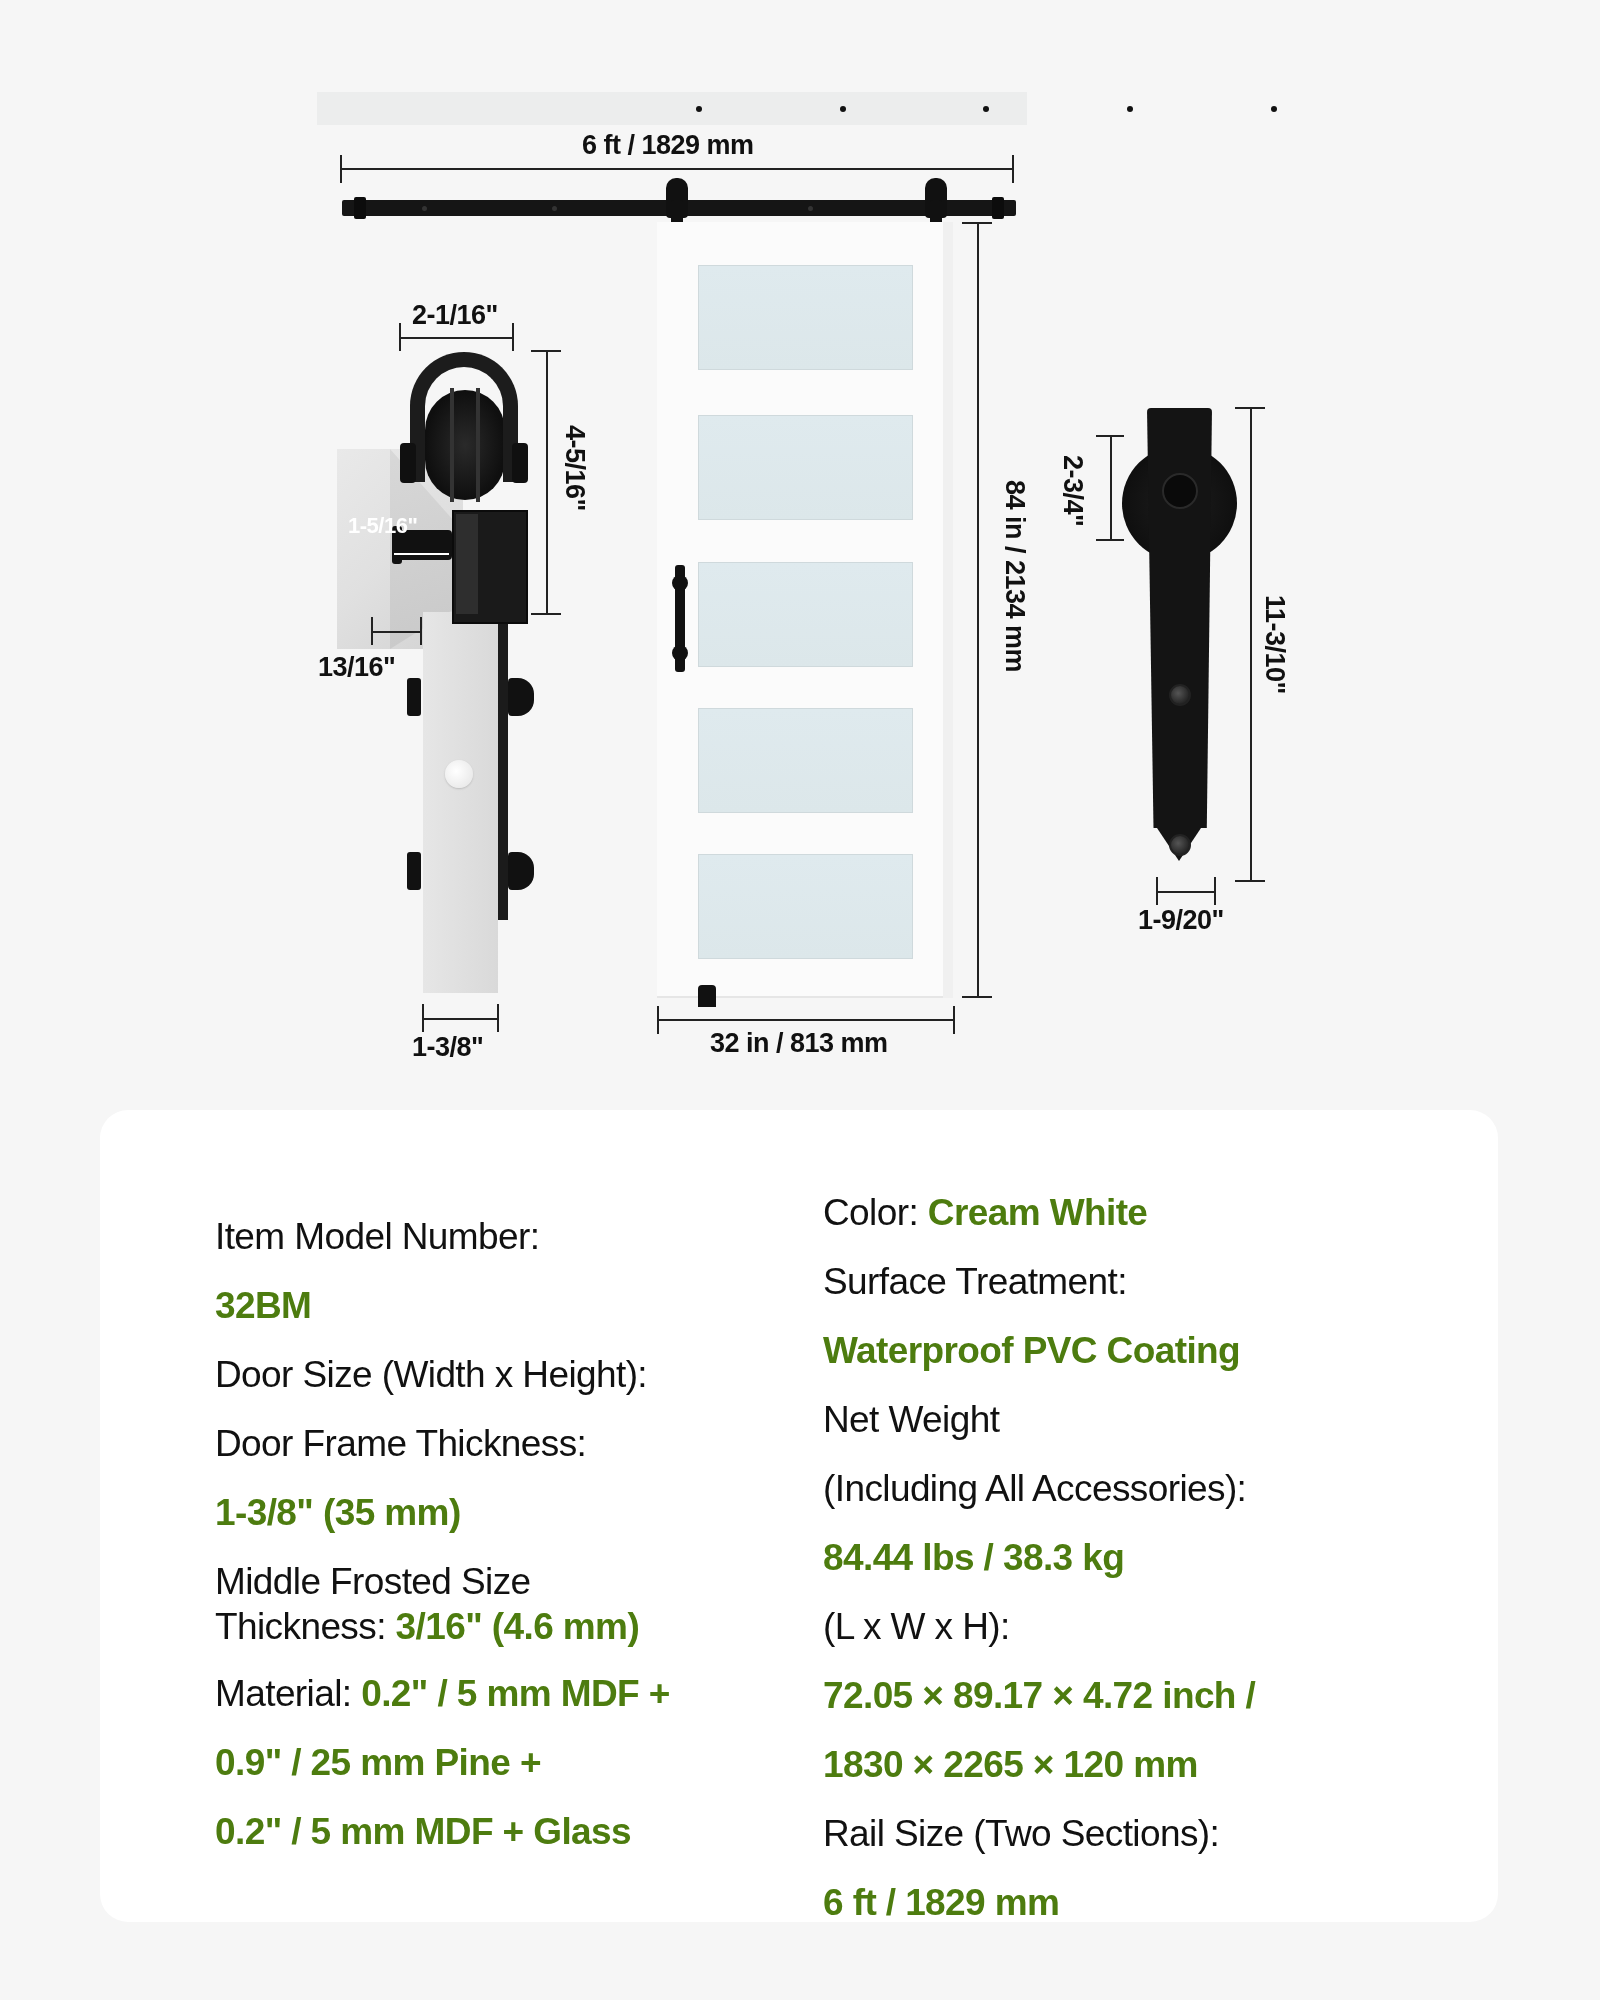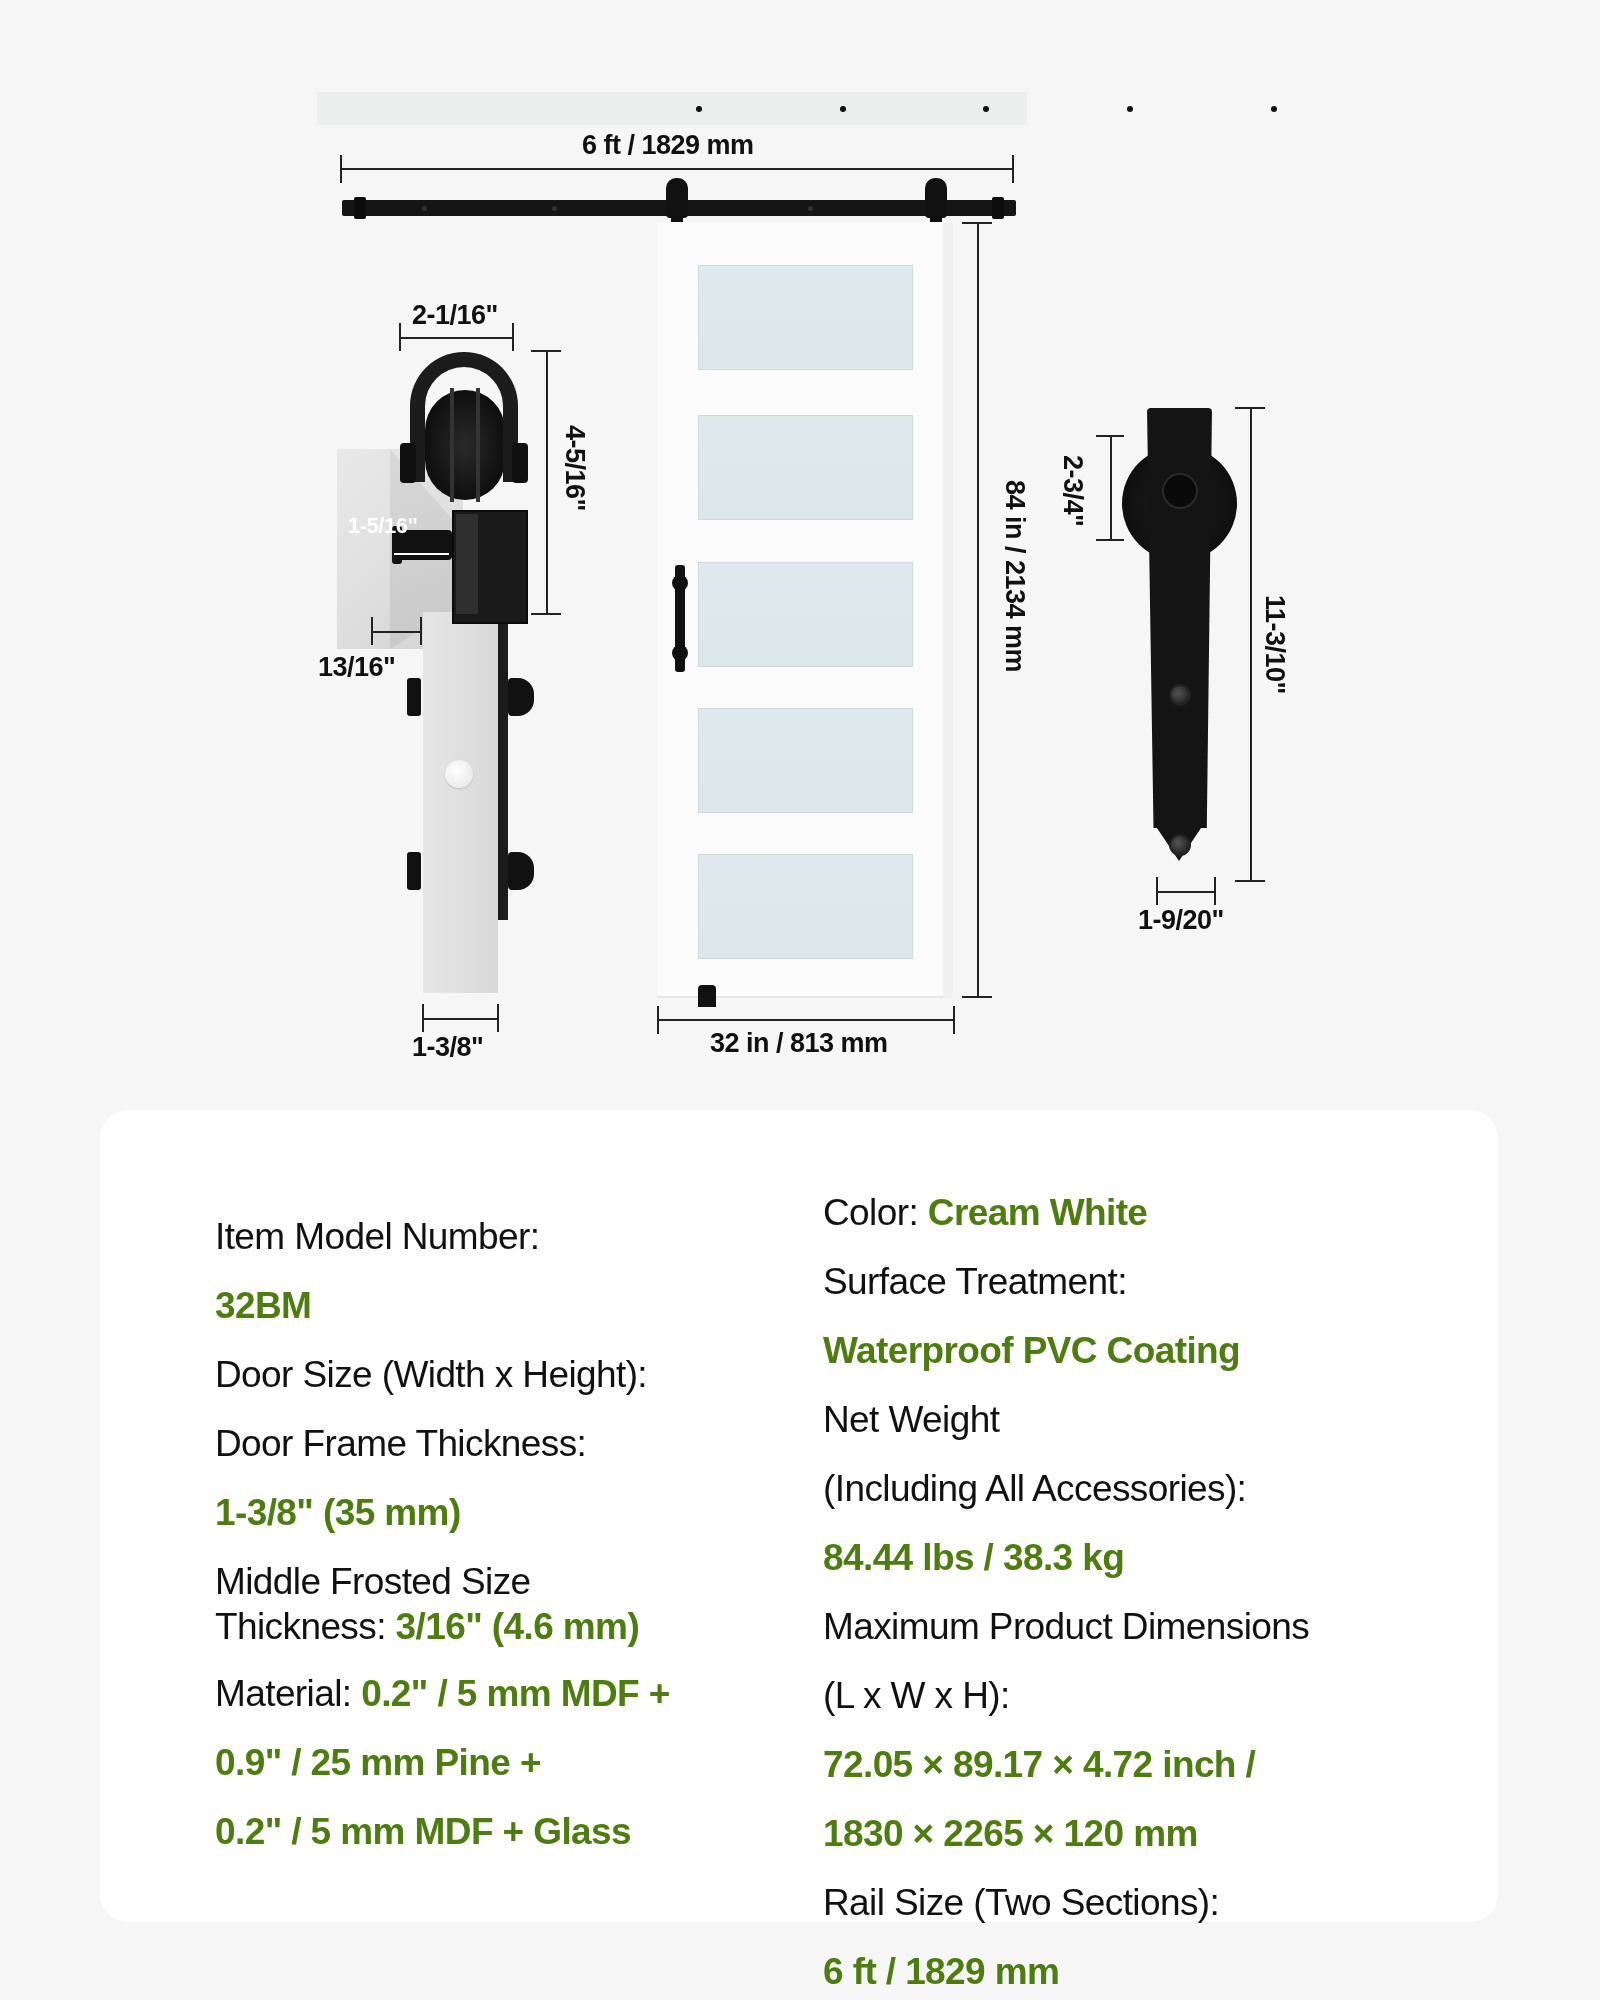--- a/index.html
+++ b/index.html
@@ -243,21 +243,20 @@
     <div class="spec">
       <span class="lbl block">Surface Treatment:</span>
       <span class="val block">Waterproof PVC Coating</span>
     </div>
     <div class="spec">
       <span class="lbl block">Net Weight</span>
       <span class="lbl block">(Including All Accessories):</span>
       <span class="val block">84.44 lbs / 38.3 kg</span>
     </div>
     <div class="spec">
-      <span class="lbl block">Maximum Product Dimensions</span>
       <span class="lbl block">(L x W x H):</span>
       <span class="val block">72.05 × 89.17 × 4.72 inch /</span>
       <span class="val block">1830 × 2265 × 120 mm</span>
     </div>
     <div class="spec">
       <span class="lbl block">Rail Size (Two Sections):</span>
       <span class="val block">6 ft / 1829 mm</span>
     </div>
   </div>
 </div>

